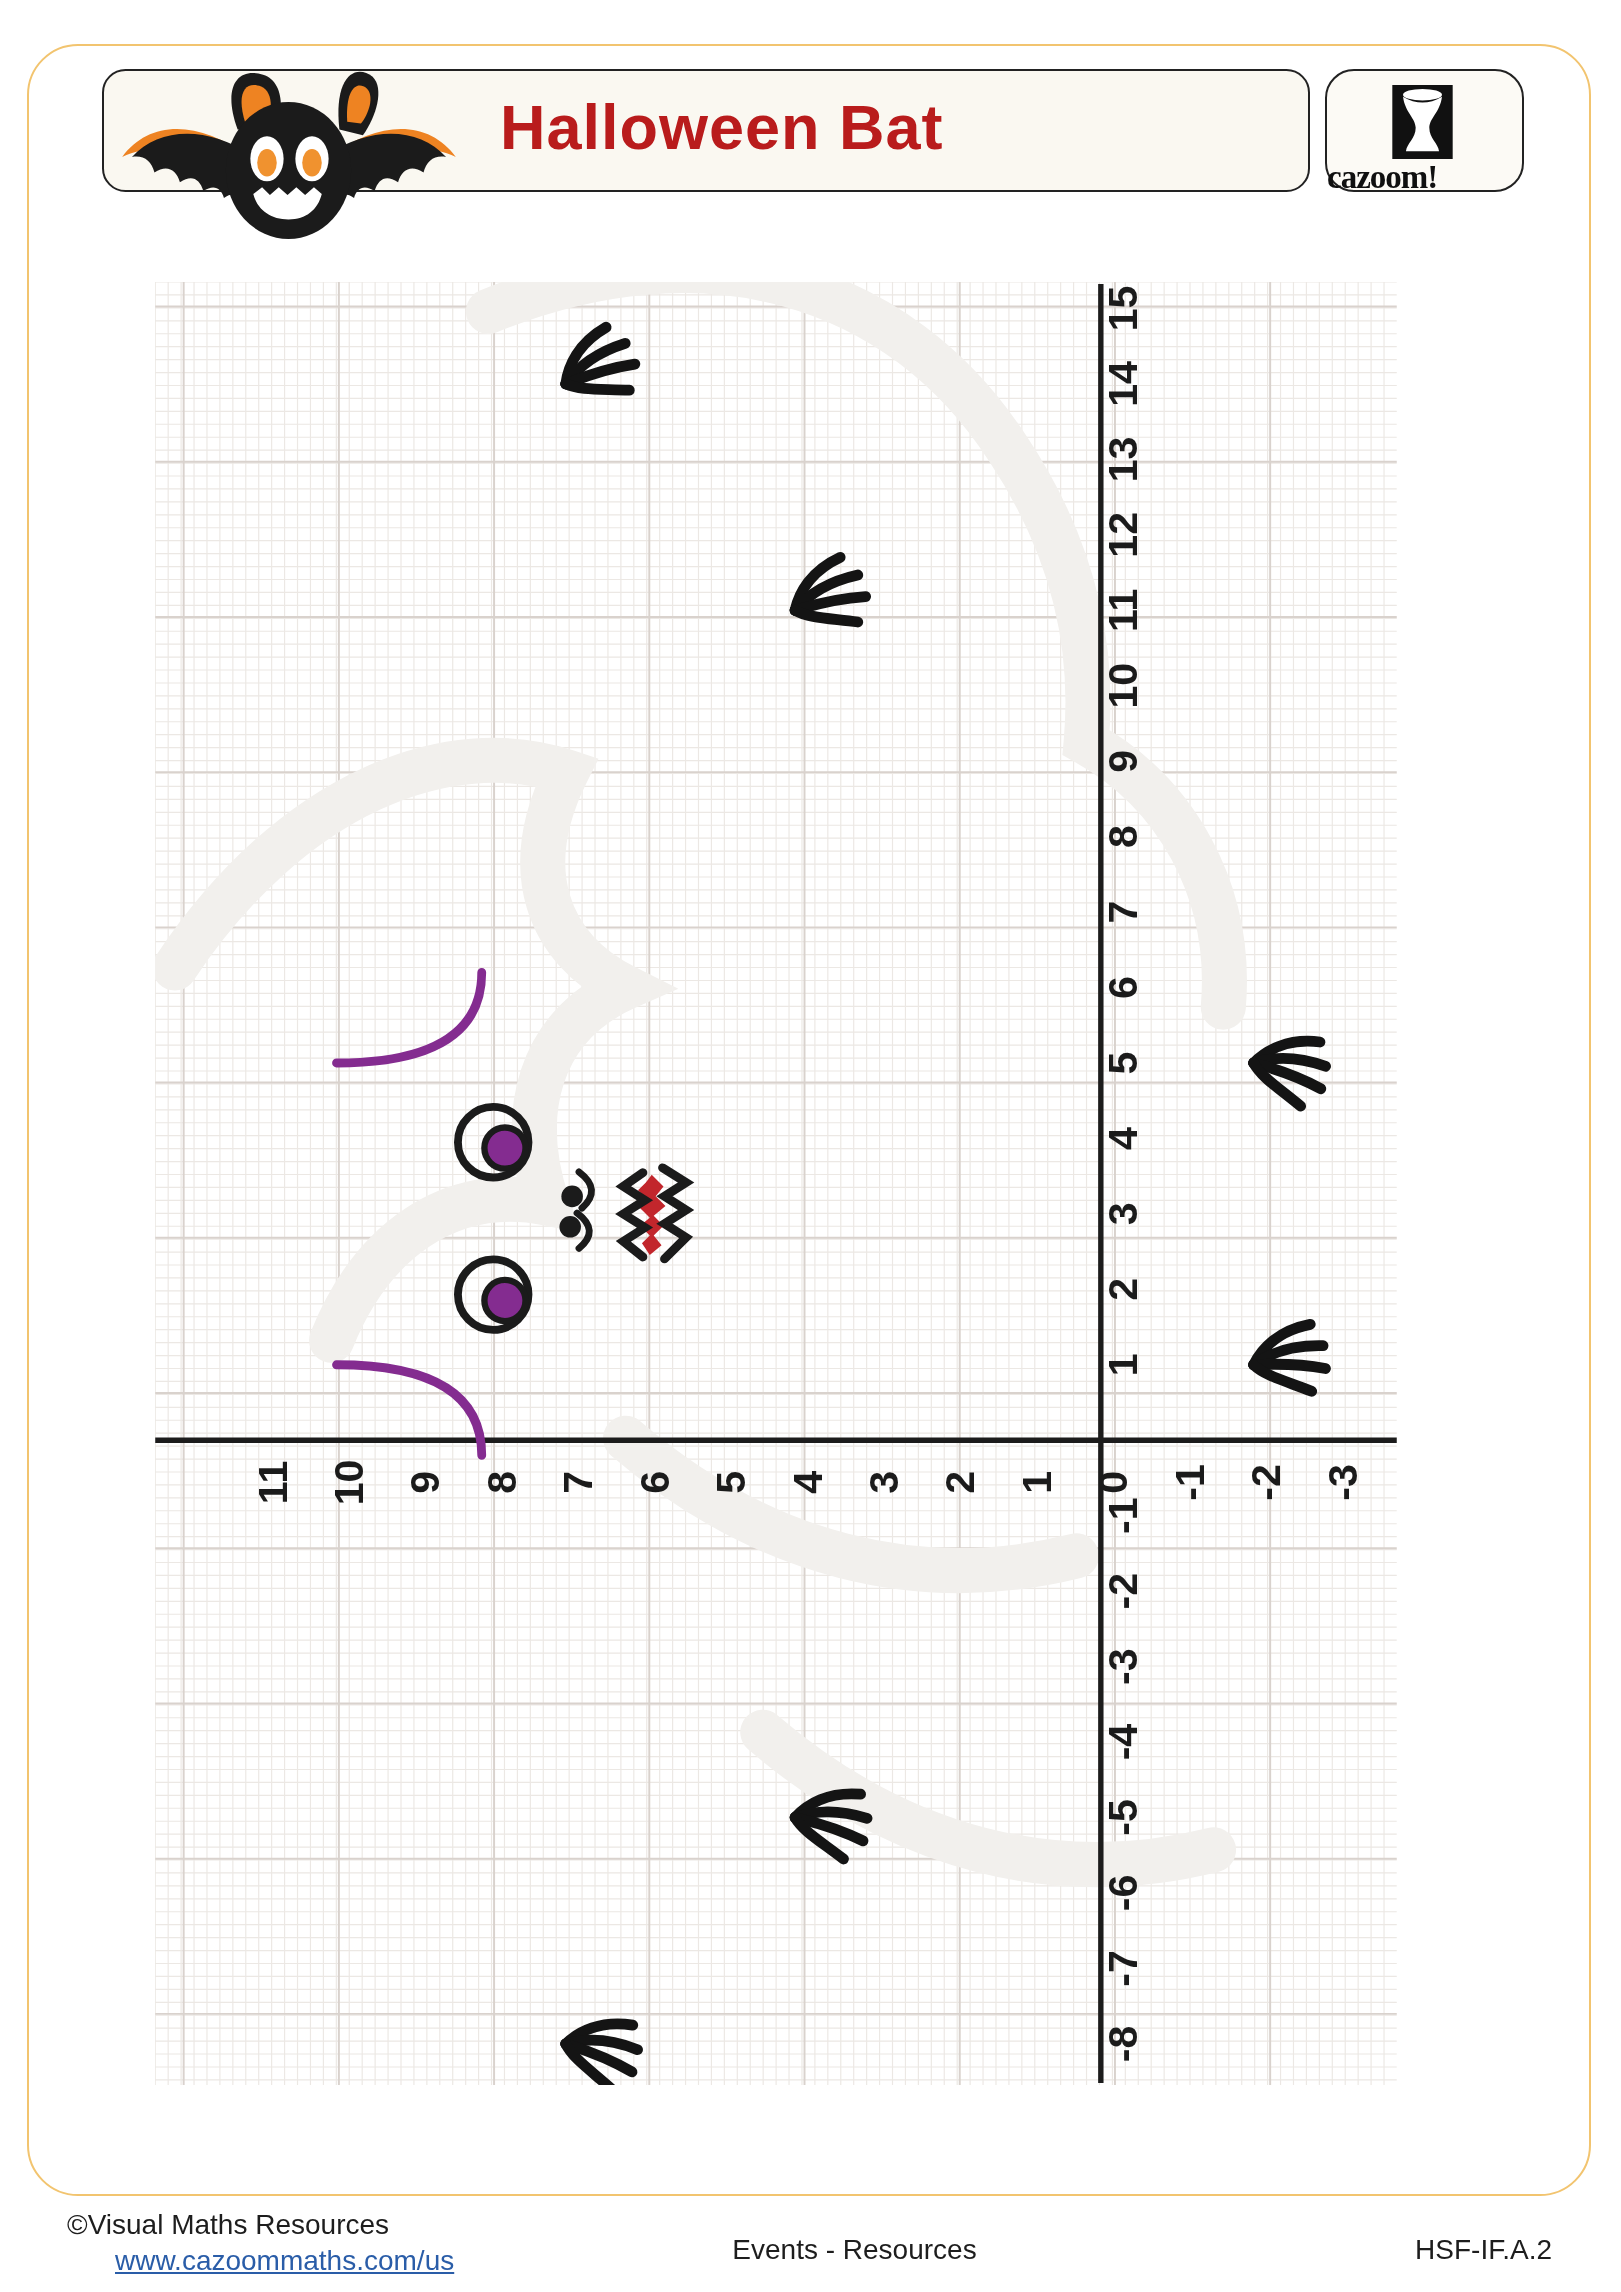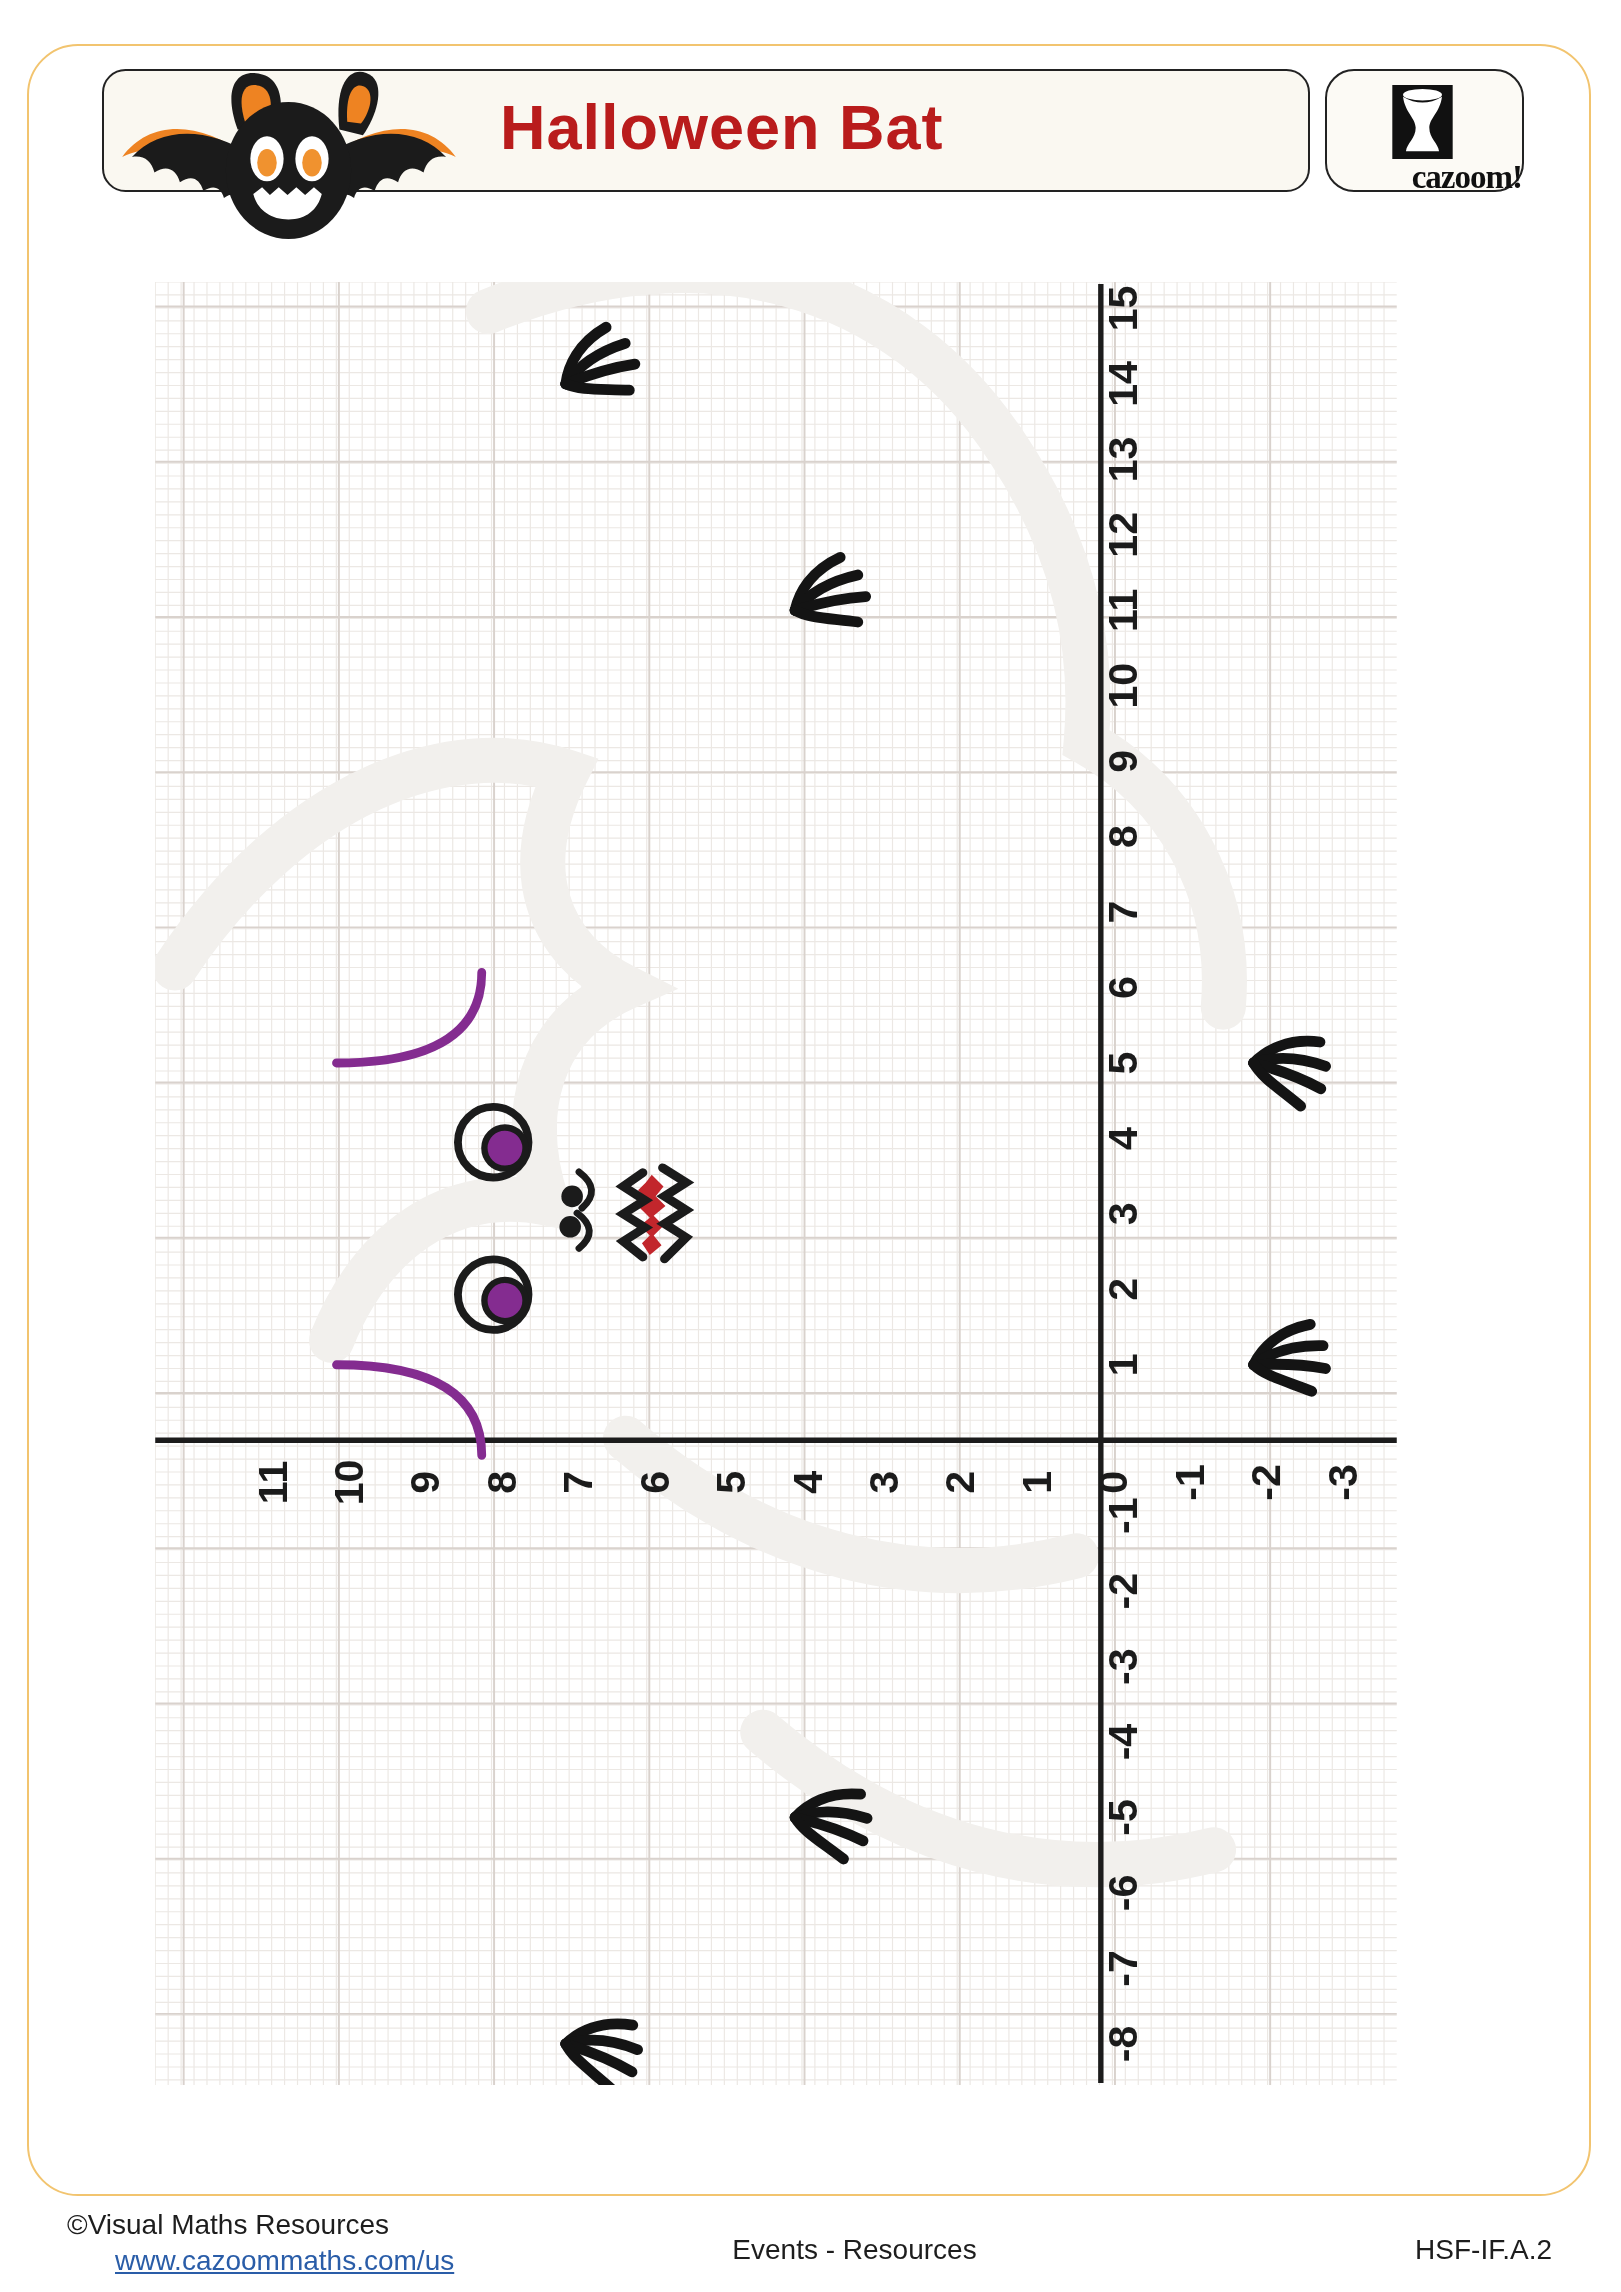--- a/index.html
+++ b/index.html
@@ -5,21 +5,21 @@
   html,body{margin:0;padding:0;background:#ffffff;}
   body{width:1621px;height:2293px;position:relative;font-family:"Liberation Sans",sans-serif;}
   .page{position:absolute;inset:0;background:#ffffff;overflow:hidden;}
   .outer-border{position:absolute;left:27.4px;top:44px;width:1560px;height:2148px;
     border:2.9px solid #F2C46F;border-radius:51px;}
   .header-box{position:absolute;left:102px;top:69px;width:1204px;height:119px;
     background:#FAF8F1;border:2.9px solid #222;border-radius:23.5px;}
   .brand-box{position:absolute;left:1325px;top:69px;width:195px;height:119px;
     background:#FCFAF5;border:2.9px solid #222;border-radius:29px;}
   .drum{position:absolute;left:65px;top:13.7px;width:61px;height:74px;}
-  .brand-text{position:absolute;left:0;right:0;top:88px;text-align:right;
+  .brand-text{position:absolute;left:0;right:0;top:88px;text-align:left;
     font-family:"Liberation Serif",serif;font-weight:700;font-size:33px;letter-spacing:-1px;color:#101010;}
   .bat-logo{position:absolute;left:120px;top:61px;width:338px;height:181px;}
   .title{position:absolute;left:500px;top:96px;margin:0;font-weight:700;font-size:63px;
     line-height:1;color:#b91c1c;letter-spacing:1px;}
   .grid{position:absolute;left:155px;top:282px;width:1242px;height:1803px;}
   .axlbl{font-family:"Liberation Sans",sans-serif;font-weight:700;font-size:42px;fill:#1B1B1B;}
   .footer{position:absolute;left:0;top:2203px;width:1621px;height:89px;font-size:28px;color:#1d1d1d;}
   .f-left{position:absolute;left:67px;top:3.9px;line-height:36px;}
   .link{color:#2A5DA8;text-decoration:underline;display:inline-block;margin-left:48px;}
   .f-center{position:absolute;left:88px;width:1533px;text-align:center;top:31px;}

